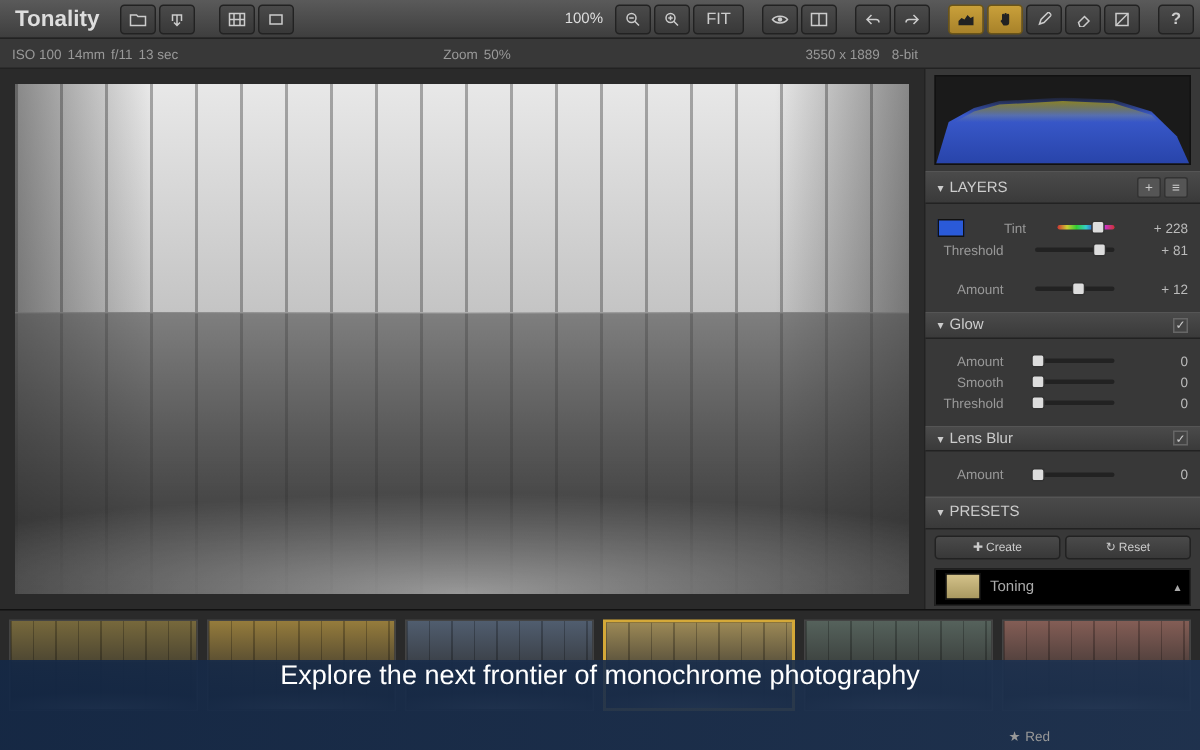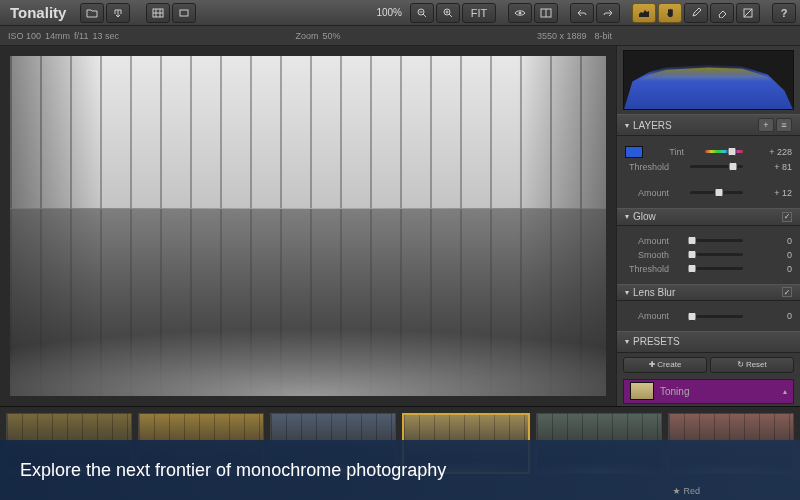--- a/index.html
+++ b/index.html
@@ -36,29 +36,29 @@
 .slider-label { width: 44px; text-align: right; color: #999; }
 .slider-track { flex: 1; height: 3px; background: #222; border-radius: 2px; position: relative; }
 .slider-track.tint { background: linear-gradient(90deg, #c33, #cc3, #3c3, #3cc, #33c, #c3c, #c33); }
 .slider-thumb { position: absolute; top: -3px; width: 9px; height: 9px; background: #ddd; border-radius: 2px; border: 1px solid #333; transform: translateX(-50%); }
 .slider-val { width: 28px; text-align: right; color: #bbb; }
 .color-sw { width: 18px; height: 12px; background: #2a5ad8; border: 1px solid #111; }
 .sect-sub { display: flex; align-items: center; padding: 2px 0; font-size: 9px; color: #888; }
 .chk { width: 10px; height: 10px; border: 1px solid #666; background: #444; margin-left: auto; display:flex; align-items:center; justify-content:center; font-size:8px; color:#ccc; }
 .preset-row { display: flex; gap: 3px; padding: 4px 6px; align-items: center; }
 .preset-btn { flex: 1; height: 16px; background: linear-gradient(#4a4a4a,#383838); border: 1px solid #222; border-radius: 3px; font-size: 8px; color: #ccc; display: flex; align-items: center; justify-content: center; gap: 2px; cursor: pointer; }
-.preset-cat { margin: 2px 6px; height: 26px; background: #701a75; border: 1px solid #222; display: flex; align-items: center; padding: 0 6px; gap: 6px; }
+.preset-cat { margin: 2px 6px; height: 26px; background: #000000; border: 1px solid #222; display: flex; align-items: center; padding: 0 6px; gap: 6px; }
 .preset-thumb { width: 24px; height: 18px; background: linear-gradient(#d4c28a,#a89860); border: 1px solid #111; }
 .thumbs { height: 74px; background: #2a2a2a; display: flex; padding: 6px; gap: 6px; border-top: 1px solid #111; }
 .thumb { flex: 1; border: 1px solid #444; position: relative; overflow: hidden; cursor: pointer; }
 .thumb.selected { border: 2px solid #d4a838; }
 .thumb-inner { position: absolute; inset: 0; }
 .thumb-inner::before { content:""; position:absolute; inset:0; background: repeating-linear-gradient(90deg, rgba(0,0,0,0.25) 0 1px, transparent 1px 15px); }
 .thumb-inner::after { content:""; position:absolute; left:0; right:0; bottom:0; height:55%; background: radial-gradient(ellipse 120% 60% at 50% 100%, rgba(255,255,255,0.4), transparent 60%), linear-gradient(180deg, rgba(0,0,0,0.2), rgba(0,0,0,0.6)); }
-.banner { position: absolute; left: 0; right: 0; bottom: 0; height: 60px; background: linear-gradient(90deg, rgba(20,40,70,0.92), rgba(30,50,80,0.92)); display: flex; flex-direction: column; justify-content: center; padding: 0 20px; color: #fff; }
+.banner { position: absolute; left: 0; right: 0; bottom: 0; height: 60px; background: linear-gradient(90deg, rgba(20,40,70,0.92), rgba(30,50,80,0.92)); display: flex; flex-direction: row; justify-content: center; padding: 0 20px; color: #fff; }
 .banner-title { font-size: 18px; font-weight: 300; }
 .banner-sub { font-size: 11px; font-weight: 300; color: #cdd8e8; }
 .red-label { position: absolute; right: 100px; bottom: 4px; font-size: 9px; color: #999; display:flex; align-items:center; gap:3px; }
 svg { display: block; }
 </style>
 </head>
 <body>
 
 <div class="topbar">
   <span class="appname">Tonality</span>

